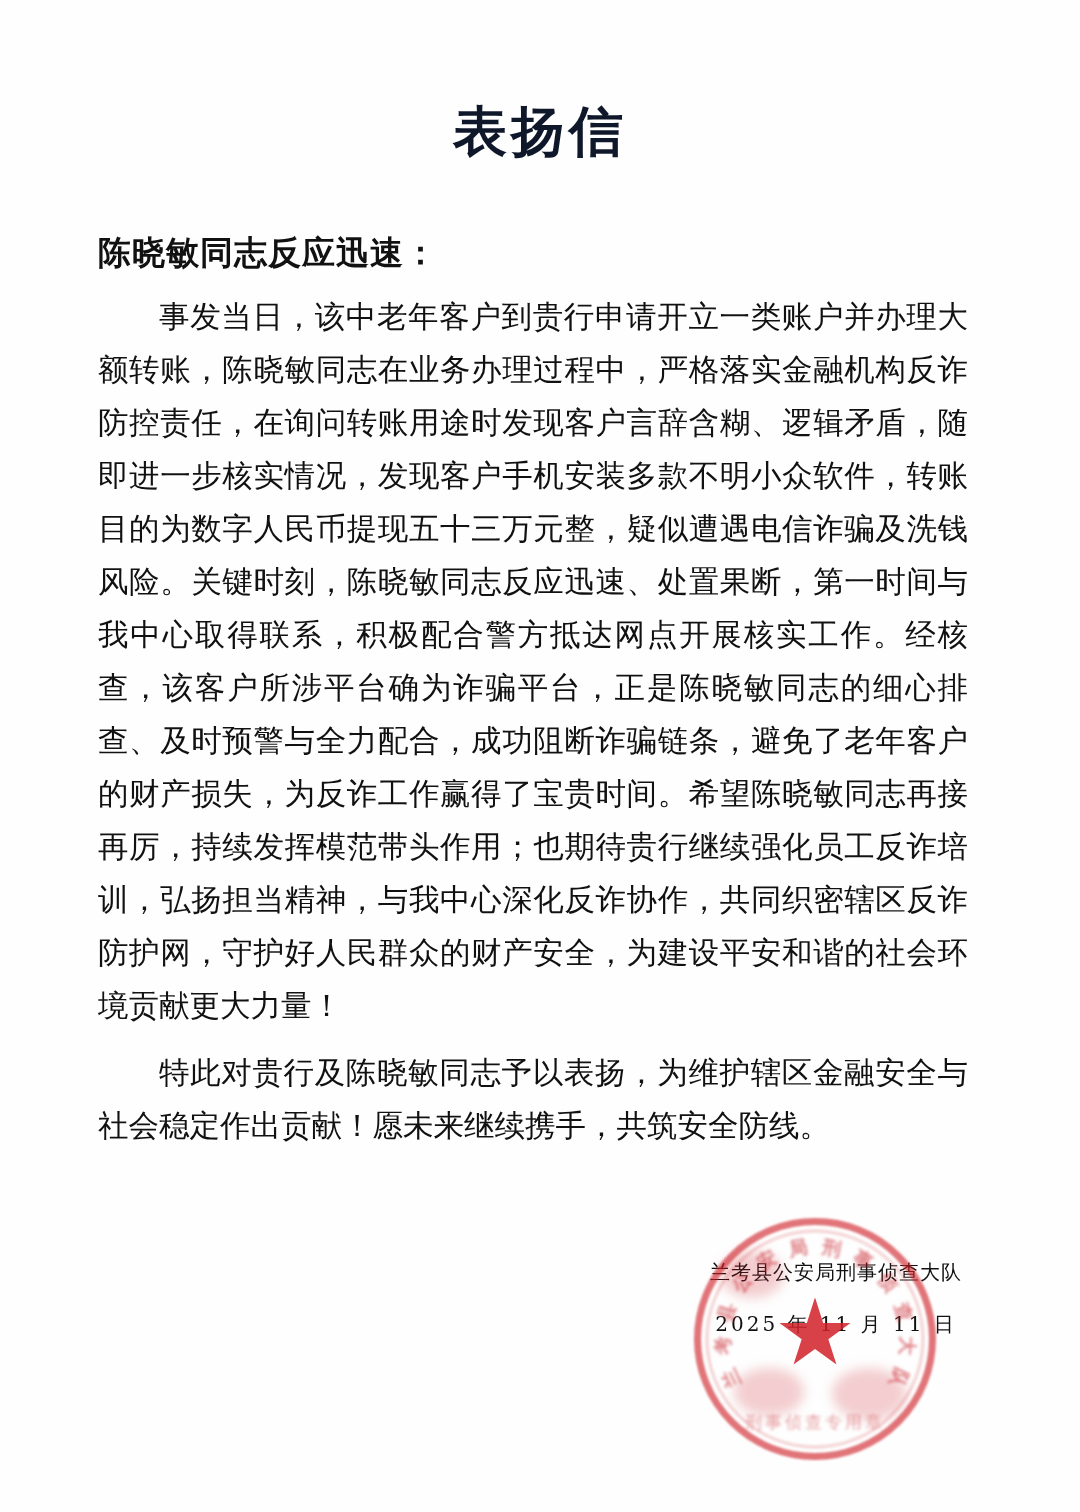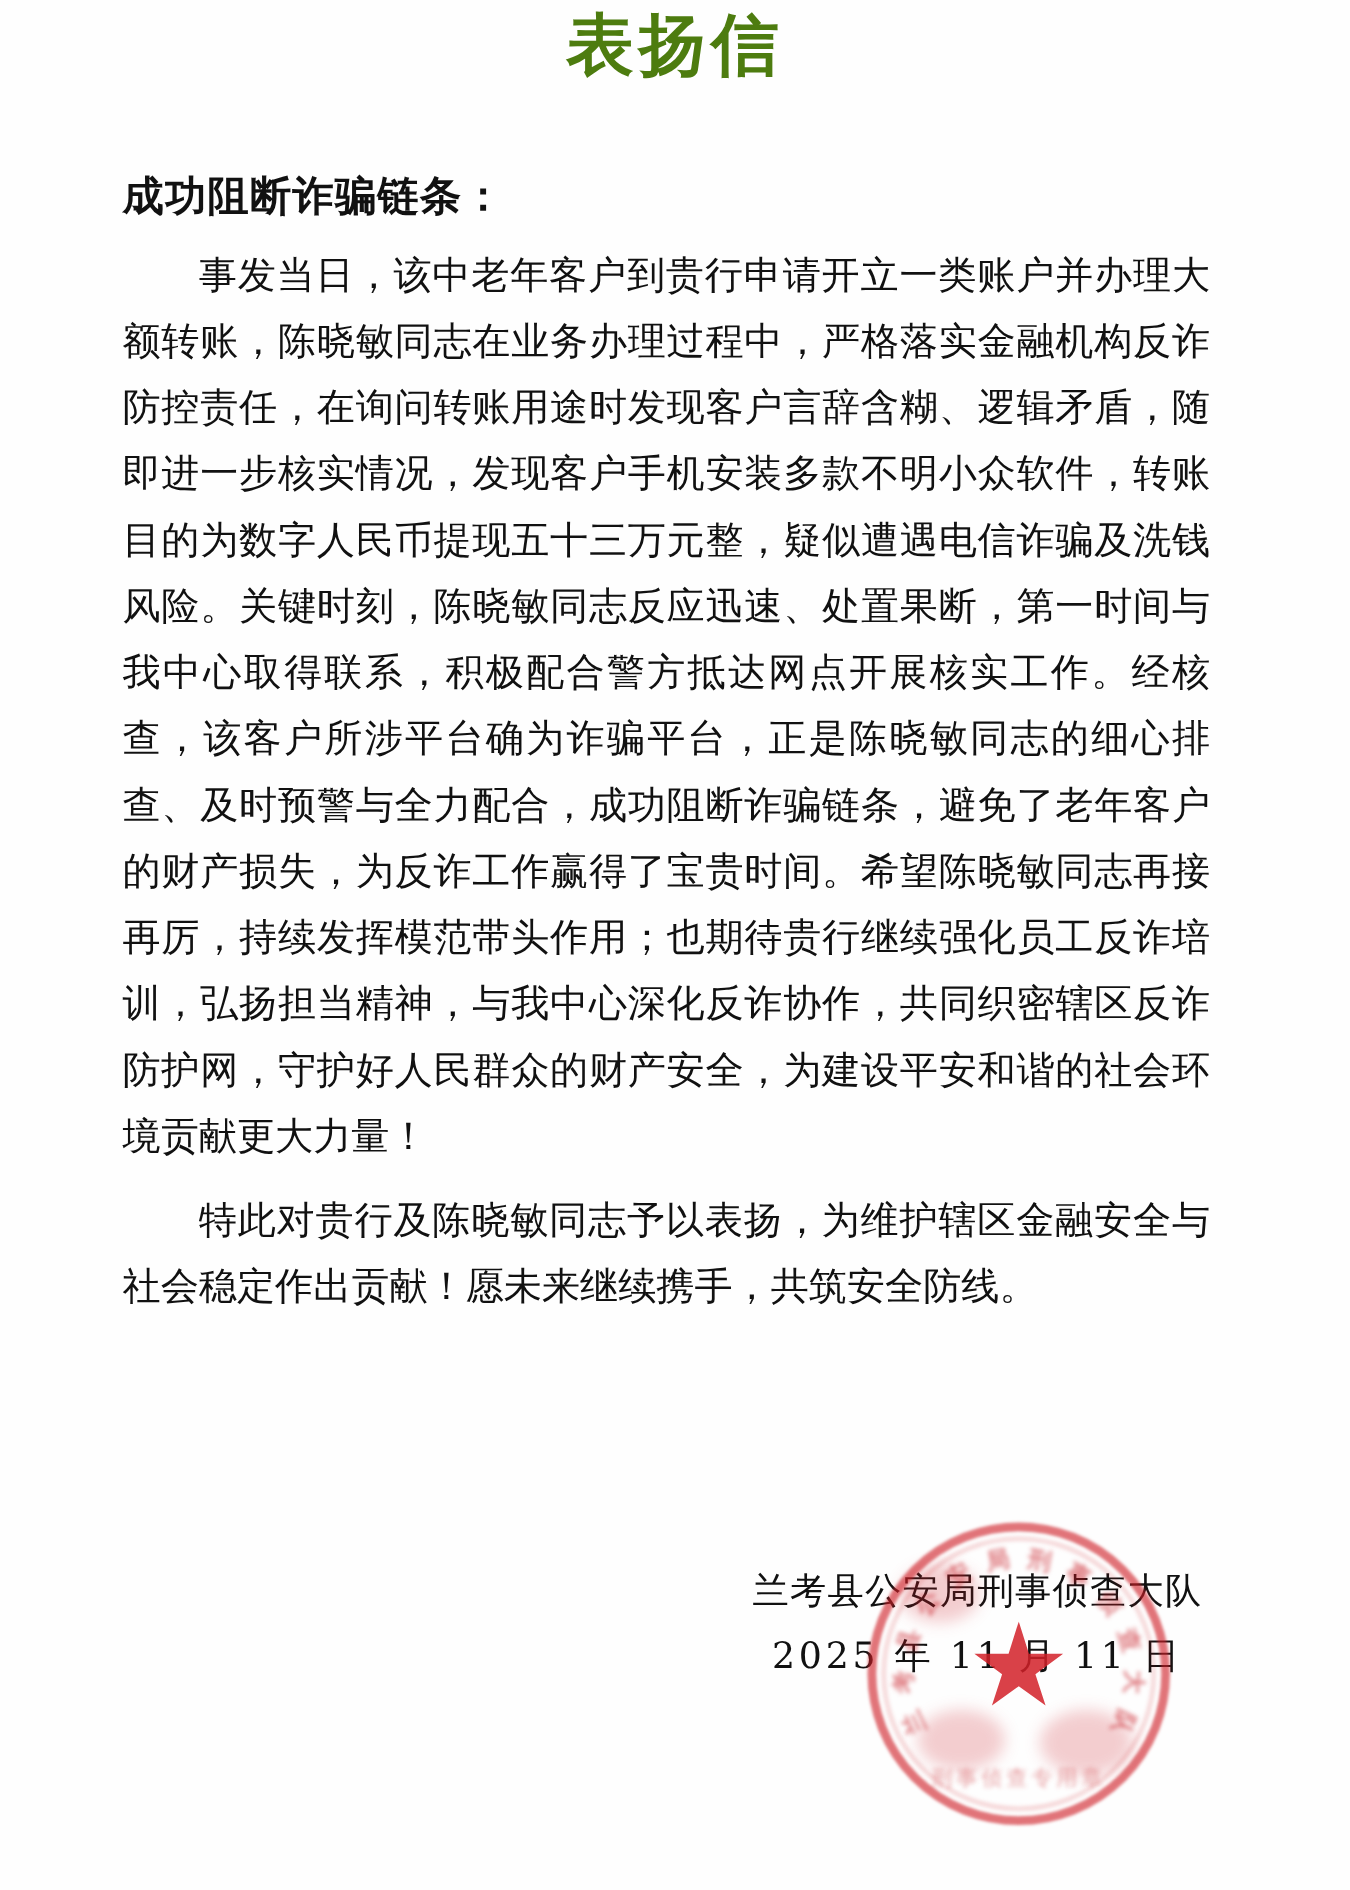--- a/index.html
+++ b/index.html
@@ -22,22 +22,23 @@
     box-sizing: border-box;
     padding: 0;
     background: #fefefe;
   }
   .doc-title {
     text-align: center;
     font-size: 54px;
     font-weight: bold;
     letter-spacing: 4px;
     margin: 0;
+    padding-top: 96px;
     font-family: Liberation Mono, monospace;
-    color: #4d7c0f;
+    color: #0f172a;
   }
   .salutation {
     margin: 62px 0 0 98px;
     font-size: 33px;
     font-weight: bold;
     letter-spacing: 1px;
     color: #111;
   }
   .body-text {
     margin: 0 112px 0 98px;
@@ -49,21 +50,21 @@
   }
   .body-text p {
     margin: 14px 0 0 0;
     text-indent: 2em;
   }
   .signature-block {
     position: absolute;
     right: 118px;
     top: 1246px;
     text-align: center;
-    font-size: 29px;
+    font-size: 20px;
     line-height: 52px;
     letter-spacing: 1px;
     color: #111;
   }
   .sig-line {
     white-space: nowrap;
   }
   .sig-date {
     letter-spacing: 3px;
   }
@@ -140,21 +141,21 @@
     filter: blur(6px);
   }
 </style>
 </head>
 <body>
 
 <div class="page">
 
   <h1 class="doc-title">表扬信</h1>
 
-  <div class="salutation">成功阻断诈骗链条：</div>
+  <div class="salutation">陈晓敏同志反应迅速：</div>
 
   <div class="body-text">
     <p>事发当日，该中老年客户到贵行申请开立一类账户并办理大额转账，陈晓敏同志在业务办理过程中，严格落实金融机构反诈防控责任，在询问转账用途时发现客户言辞含糊、逻辑矛盾，随即进一步核实情况，发现客户手机安装多款不明小众软件，转账目的为数字人民币提现五十三万元整，疑似遭遇电信诈骗及洗钱风险。关键时刻，陈晓敏同志反应迅速、处置果断，第一时间与我中心取得联系，积极配合警方抵达网点开展核实工作。经核查，该客户所涉平台确为诈骗平台，正是陈晓敏同志的细心排查、及时预警与全力配合，成功阻断诈骗链条，避免了老年客户的财产损失，为反诈工作赢得了宝贵时间。希望陈晓敏同志再接再厉，持续发挥模范带头作用；也期待贵行继续强化员工反诈培训，弘扬担当精神，与我中心深化反诈协作，共同织密辖区反诈防护网，守护好人民群众的财产安全，为建设平安和谐的社会环境贡献更大力量！</p>
     <p>特此对贵行及陈晓敏同志予以表扬，为维护辖区金融安全与社会稳定作出贡献！愿未来继续携手，共筑安全防线。</p>
   </div>
 
   <div class="signature-block">
     <div class="sig-line">兰考县公安局刑事侦查大队</div>
     <div class="sig-line sig-date">2025 年 11 月 11 日</div>
   </div>

